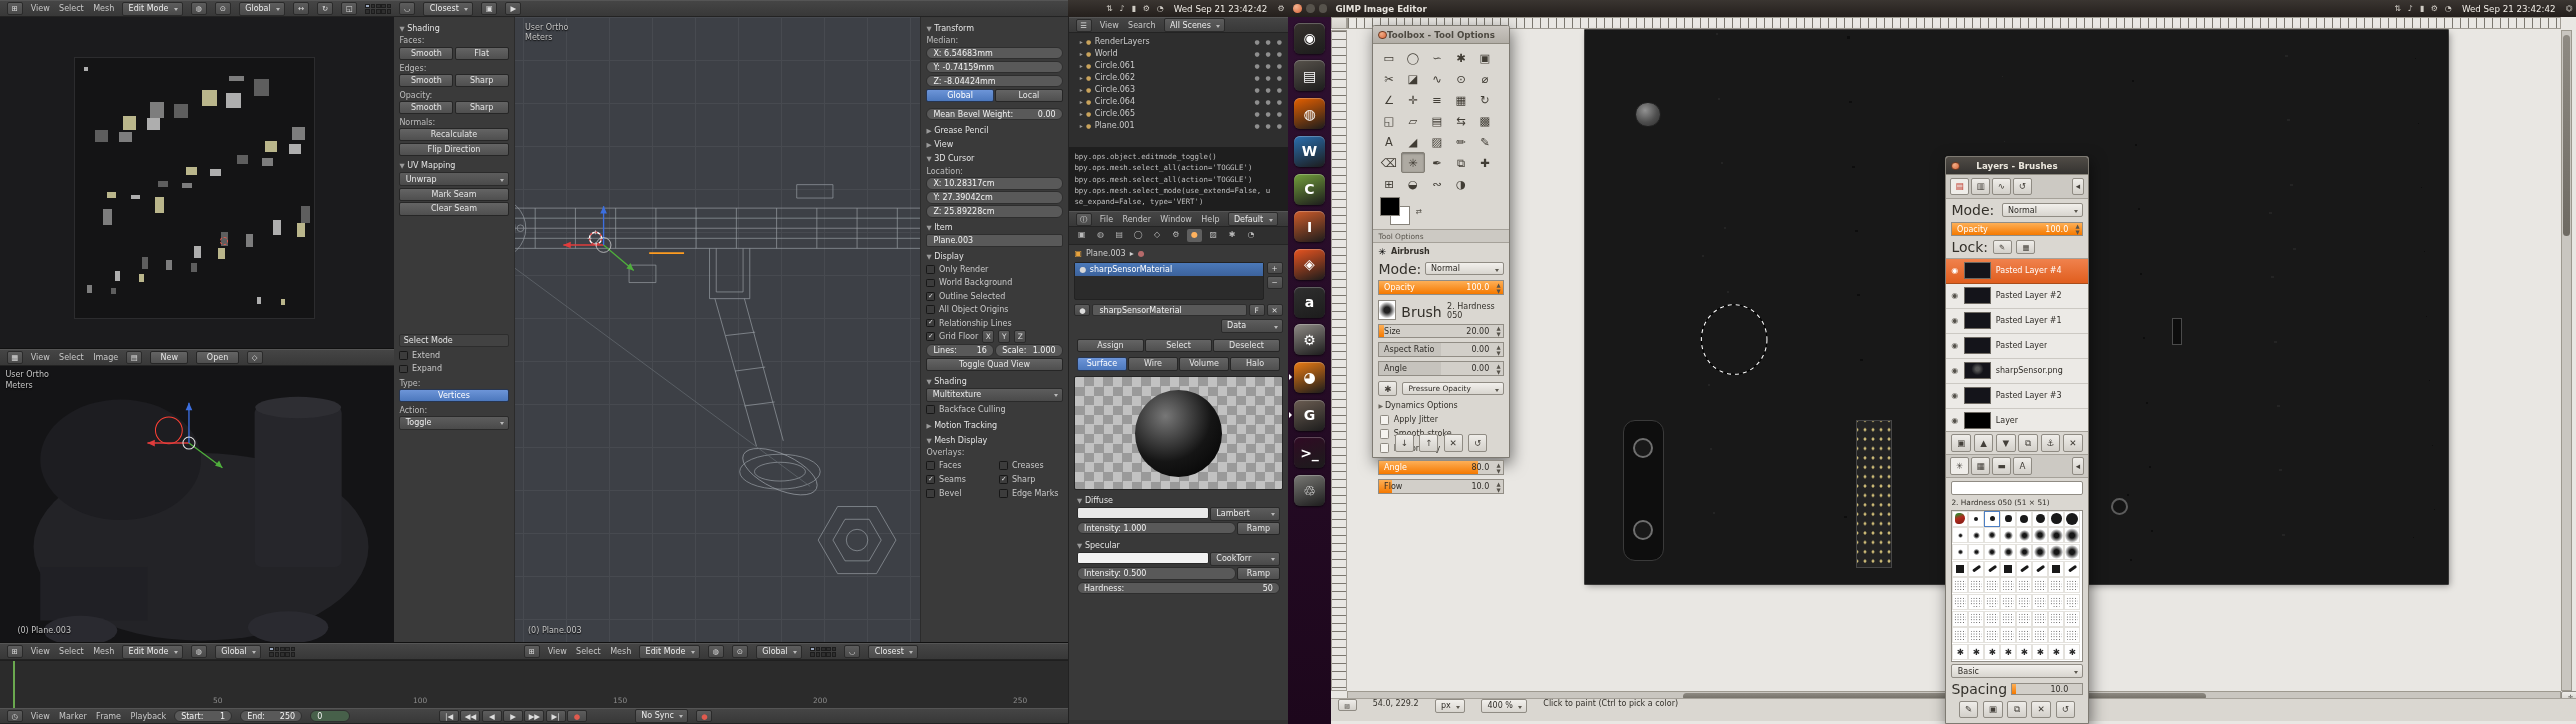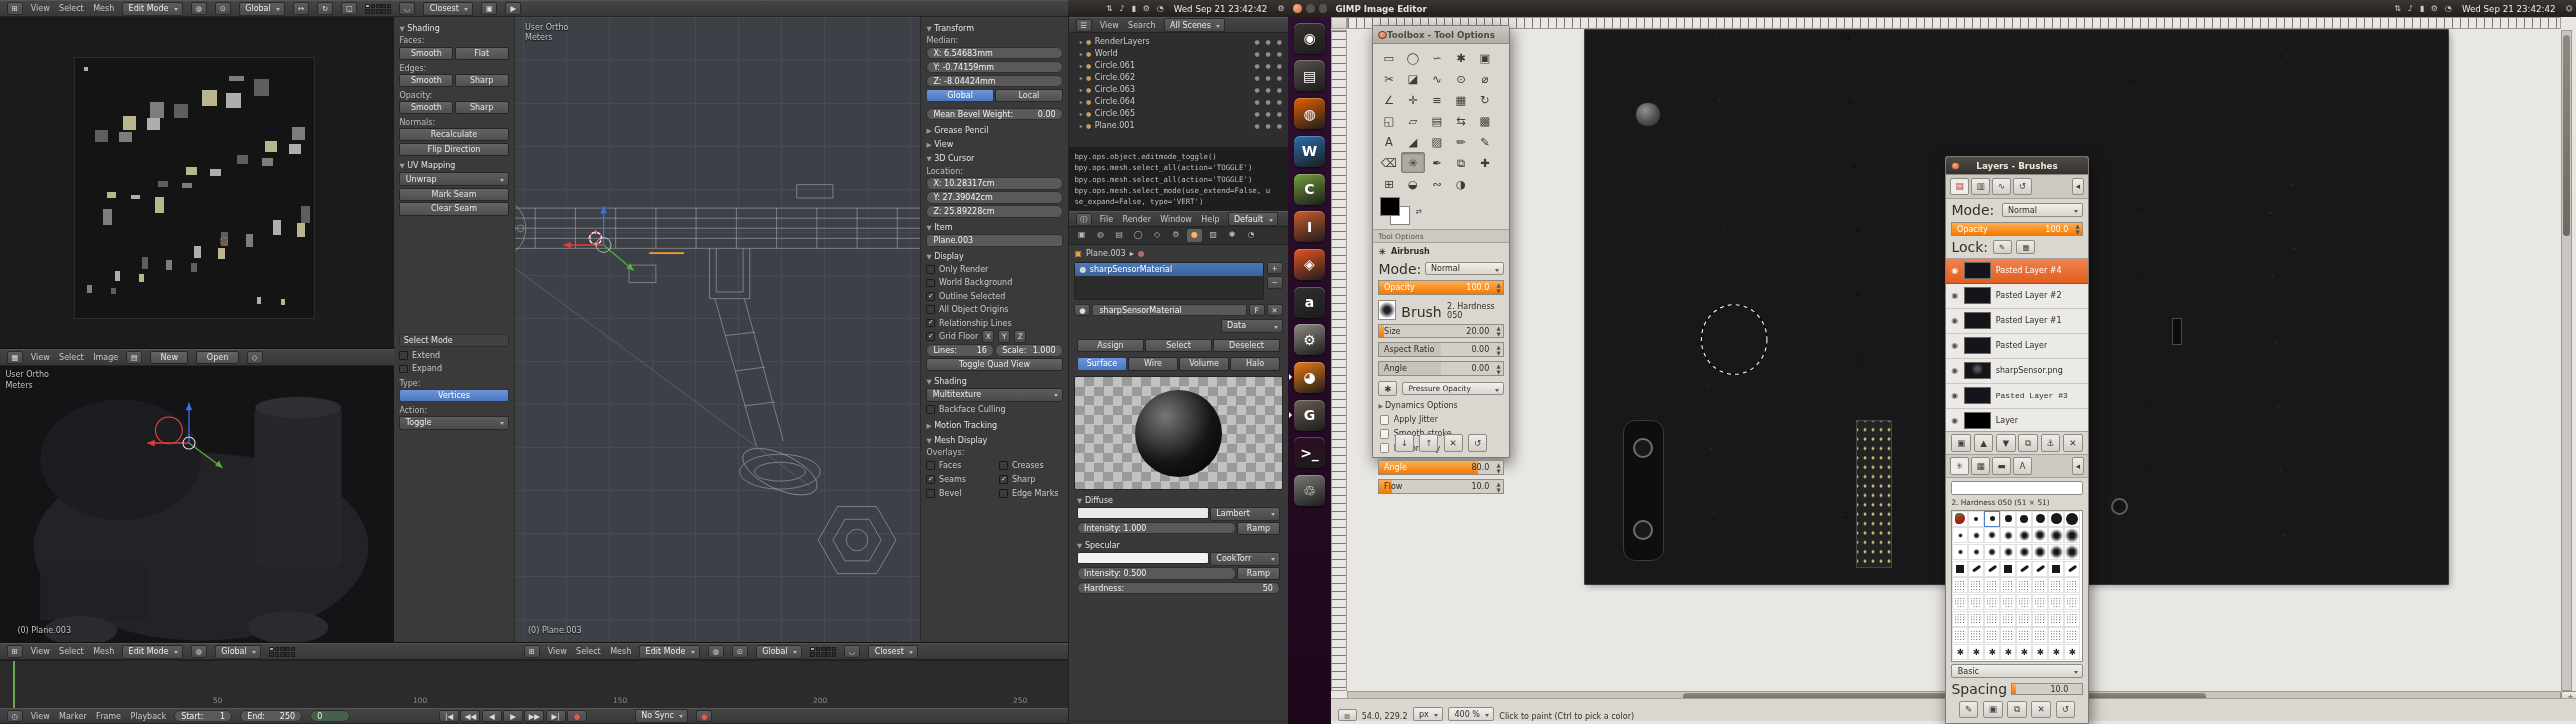--- a/index.html
+++ b/index.html
@@ -809,21 +809,21 @@
   </svg>
 </div>
 
 <div class="abs sbar" style="left:2561px;top:29.5px;width:10.7px;height:661px">
     <div class="sthumb abs" style="left:1.3px;top:4px;width:6.7px;height:201px"></div>
   </div>
 <div class="abs sbar" style="left:1347px;top:691px;width:1214px;height:10.7px">
     <div class="sthumb abs" style="left:335px;top:1.3px;width:523px;height:6.7px"></div>
   </div>
 <div class="abs gbtn" style="left:2561px;top:691px;width:10.7px;height:10.7px;font-size:6px">✛</div>
-<div class="abs" style="left:1331px;top:698px;width:1245px;height:23px;background:#dad7d1;border-top:0.7px solid #a5a199;display:flex;align-items:flex-end;gap:5px;padding:0 6.7px;font-size:8px;color:#33302a">
+<div class="abs" style="left:1331px;top:698px;width:1245px;height:23px;background:#dad7d1;border-top:0.7px solid #a5a199;display:flex;align-items:flex-start;gap:16px;padding:0 6.7px;font-size:8px;color:#33302a">
   <span class="gbtn" style="height:12px;width:12px;font-size:6px">▨</span>
   <span>54.0, 229.2</span>
   <span class="gcombo">px</span>
   <span class="gcombo">400 %</span>
   <span>Click to paint (Ctrl to pick a color)</span>
 </div>
 
 <div class="abs gwin" style="left:1372px;top:25px;width:138px;height:433px">
   <div class="gtitle blur">
       <span class="tbtn"></span>
@@ -1011,21 +1011,21 @@
         <span style="white-space: nowrap; overflow: hidden;">Pasted Layer</span>
       </div>
       <div class="lrow">
         <span class="eye">◉</span>
         <span class="lthumb" style="background: radial-gradient(circle at 50% 40%, rgb(85, 85, 85) 12%, rgb(20, 20, 26) 40%);"></span>
         <span style="white-space: nowrap; overflow: hidden;">sharpSensor.png</span>
       </div>
       <div class="lrow">
         <span class="eye">◉</span>
         <span class="lthumb"></span>
-        <span style="white-space: nowrap; overflow: hidden; font-family: Liberation Mono, monospace;">Pasted Layer #3</span>
+        <span style="white-space: nowrap; overflow: hidden;">Pasted Layer #3</span>
       </div>
       <div class="lrow">
         <span class="eye">◉</span>
         <span class="lthumb" style="background: rgb(0, 0, 0);"></span>
         <span style="white-space: nowrap; overflow: hidden;">Layer</span>
       </div>
     </div>
   <div id="layer-buttons" style="display:flex;justify-content:space-between;padding:2.7px 5.4px">
       <span class="gbtn" style="width: 19.5px;">▣</span>
       <span class="gbtn" style="width: 19.5px;">▲</span>

